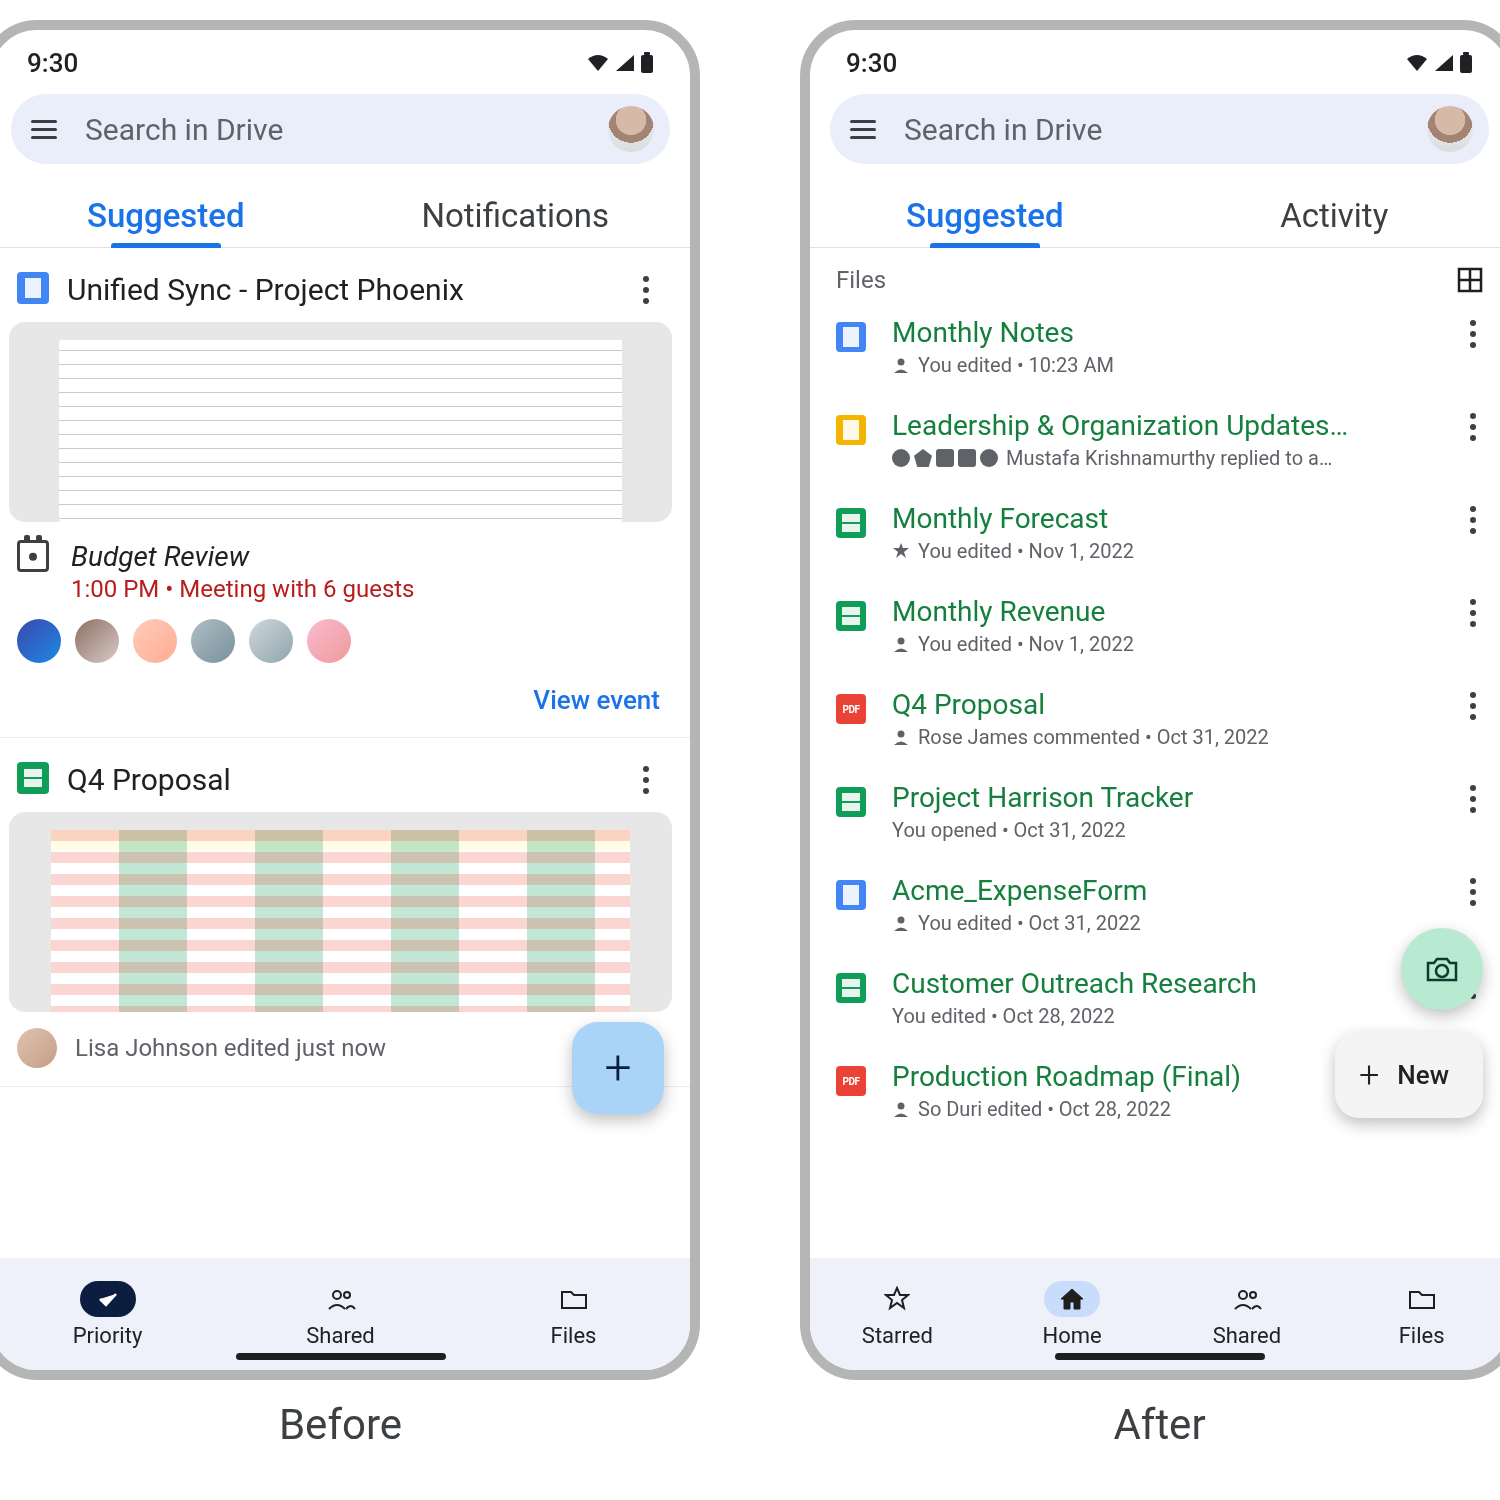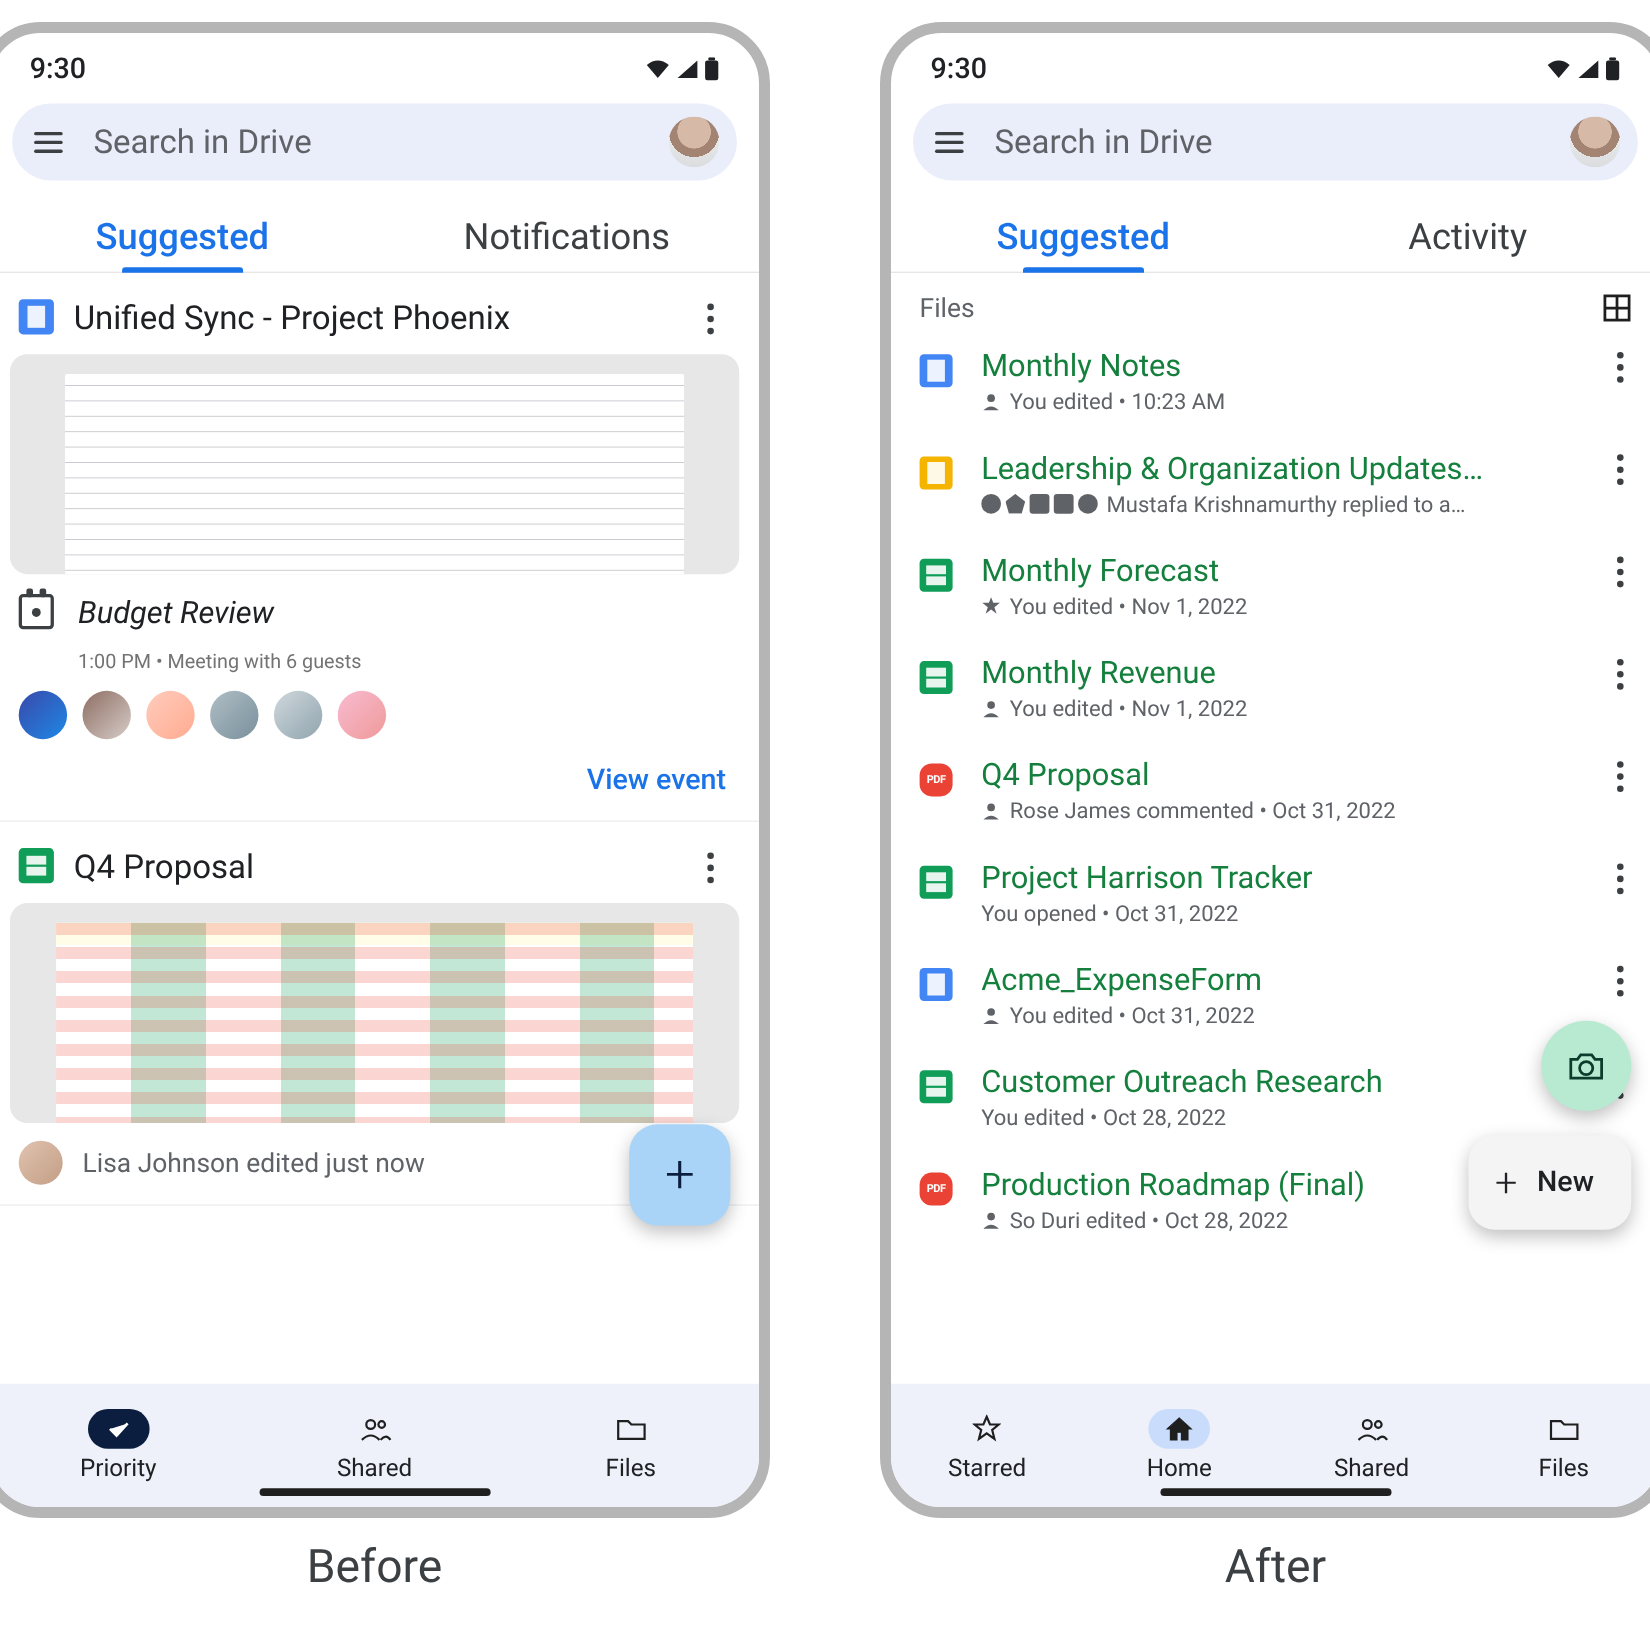--- a/index.html
+++ b/index.html
@@ -36,21 +36,21 @@
     width:110px; height:5px; background:#1a73e8; border-radius:3px 3px 0 0; }
   
   .content { flex:1; overflow:hidden; position:relative; }
   
   .card { padding: 20px 18px 0 18px; border-bottom:1px solid #e8eaed; }
   .card-head { display:flex; align-items:flex-start; gap:18px; padding: 4px 8px 14px 8px; }
   .filetype { width:32px; height:32px; border-radius:4px; display:flex; align-items:center; justify-content:center; flex:none; }
   .ft-doc { background:#4285f4; }
   .ft-sheet { background:#0f9d58; }
   .ft-slide { background:#f4b400; }
-  .ft-pdf { background:#ea4335; color:#fff; font-size:10px; font-weight:700; letter-spacing:-0.5px; text-align:center;border-radius:11px; }
+  .ft-pdf { background:#ea4335; color:#fff; font-size:10px; font-weight:700; letter-spacing:-0.5px; text-align:center; }
   .ft-inner { width:16px; height:20px; background:#fff; opacity:.9; }
   .ft-sheet .ft-inner { width:18px; height:18px; background:
     linear-gradient(#fff,#fff) 0 0/100% 8px no-repeat,
     linear-gradient(#fff,#fff) 0 10px/100% 8px no-repeat; opacity:.9; }
   .card-title { flex:1; font-size:30px; color:#202124; font-weight:400; white-space:nowrap; overflow:hidden; text-overflow:ellipsis; }
   .more { width:36px; display:flex; flex-direction:column; align-items:center; gap:5px; padding:4px; }
   .more span { width:6px; height:6px; background:#3c4043; border-radius:50%; }
   .preview { background:#e7e7e7; border-radius:16px; height:200px; overflow:hidden; position:relative; }
   .preview.doc::after { content:""; position:absolute; inset:18px 50px 0 50px; background:#fff;
     border-radius:2px;
@@ -64,21 +64,21 @@
       repeating-linear-gradient(to bottom, rgba(234,67,53,.22) 0 11px, transparent 11px 22px),
       repeating-linear-gradient(to right, transparent 0 68px, rgba(15,157,88,.25) 68px 136px),
       linear-gradient(to bottom, #fffde7 0 20px, transparent 20px);
   }
   .event-row { display:flex; align-items:flex-start; gap:22px; padding: 18px 8px 0 8px; }
   .cal-icon { width:32px; height:32px; border:3px solid #3c4043; border-radius:4px; position:relative; flex:none; }
   .cal-icon::before, .cal-icon::after { content:""; position:absolute; top:-8px; width:6px; height:8px; background:#3c4043; border-radius:2px; }
   .cal-icon::before { left:4px; } .cal-icon::after { right:4px; }
   .cal-icon .dot { position:absolute; left:50%; top:50%; width:8px; height:8px; background:#3c4043; border-radius:50%; transform:translate(-50%,-40%);}
   .event-title { font-size:28px; color:#202124;font-style:italic; }
-  .event-sub { font-size:18px; color:#737373; margin-top:18px; }
+  .event-sub { font-size:24px; color:#b91c1c; margin-top:2px; }
   .guests { display:flex; padding: 16px 8px 0 8px; gap:14px; }
   .guest { width:44px; height:44px; border-radius:50%; background:#bdc1c6; }
   .g0{background:linear-gradient(135deg,#3949ab,#1e88e5);}
   .g1{background:linear-gradient(135deg,#8d6e63,#d7ccc8);}
   .g2{background:linear-gradient(135deg,#ffccbc,#ffab91);}
   .g3{background:linear-gradient(135deg,#b0bec5,#78909c);}
   .g4{background:linear-gradient(135deg,#cfd8dc,#90a4ae);}
   .g5{background:linear-gradient(135deg,#f8bbd0,#ef9a9a);}
   .view-event { text-align:right; padding: 22px 12px 22px 0; color:#1a73e8; font-size:26px; font-weight:500; }
   .actor-line { display:flex; align-items:center; gap:18px; padding: 16px 8px 18px 8px; }

